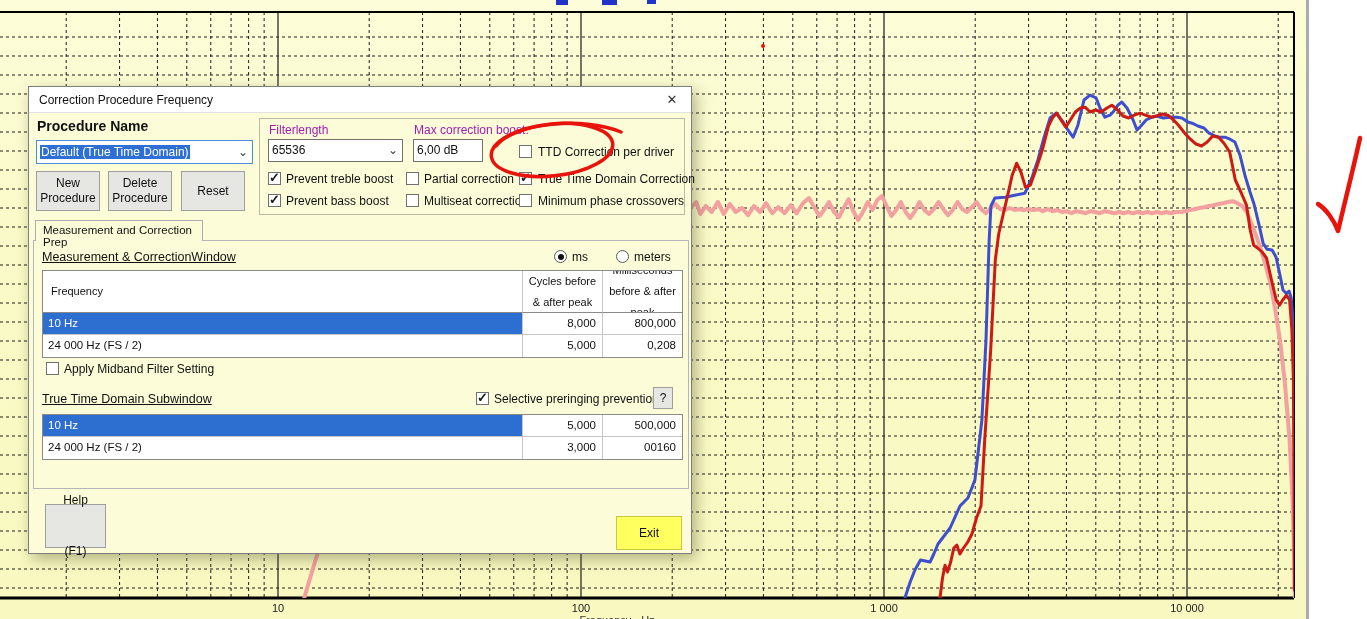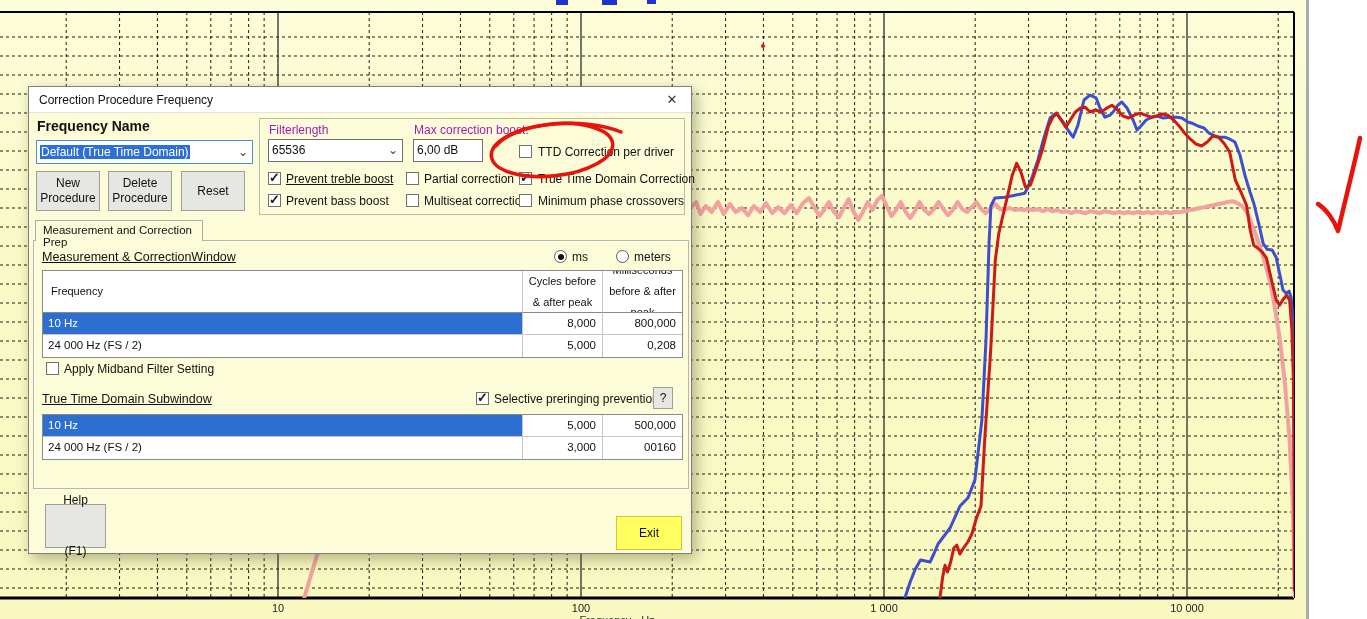--- a/index.html
+++ b/index.html
@@ -185,21 +185,21 @@
   </div>
   <div class="chart-edge"></div>
   <div class="right-gutter"></div>
 
   <div class="dialog">
     <div class="titlebar">
       <span class="ttl">Correction Procedure Frequency</span>
       <span class="closex">✕</span>
     </div>
 
-    <div class="heading">Frequency Name</div>
+    <div class="heading">Procedure Name</div>
 
     <div class="combo focused" style="left:7px;top:53px;width:217px;height:24px;line-height:22px;">
       <span class="sel-text">Default (True Time Domain)</span>
       <span class="chev">⌄</span>
     </div>
 
     <div class="btn" style="left:7px;top:84px;width:64px;height:40px;">New Procedure</div>
     <div class="btn" style="left:79px;top:84px;width:64px;height:40px;">Delete Procedure</div>
     <div class="btn" style="left:152px;top:84px;width:64px;height:40px;">Reset</div>
 
@@ -211,21 +211,21 @@
       </div>
       <span class="glabel" style="left:154px;top:4px;">Max correction boost:</span>
       <div class="combo" style="left:153px;top:20px;width:70px;height:23px;">
         <span>6,00 dB</span>
       </div>
 
       <span class="cb" style="left:259px;top:26px;"></span>
       <span class="cblabel" style="left:278px;top:26px;">TTD Correction per driver</span>
 
       <span class="cb checked" style="left:8px;top:53px;"></span>
-      <span class="cblabel" style="left:26px;top:53px;text-decoration:underline;">Prevent treble boost</span>
+      <span class="cblabel" style="left:26px;top:53px;">Prevent treble boost</span>
       <span class="cb" style="left:146px;top:53px;"></span>
       <span class="cblabel" style="left:164px;top:53px;">Partial correction</span>
       <span class="cb checked" style="left:259px;top:53px;"></span>
       <span class="cblabel" style="left:278px;top:53px;">True Time Domain Correction</span>
 
       <span class="cb checked" style="left:8px;top:75px;"></span>
       <span class="cblabel" style="left:26px;top:75px;">Prevent bass boost</span>
       <span class="cb" style="left:146px;top:75px;"></span>
       <span class="cblabel" style="left:164px;top:75px;">Multiseat correction</span>
       <span class="cb" style="left:259px;top:75px;"></span>

